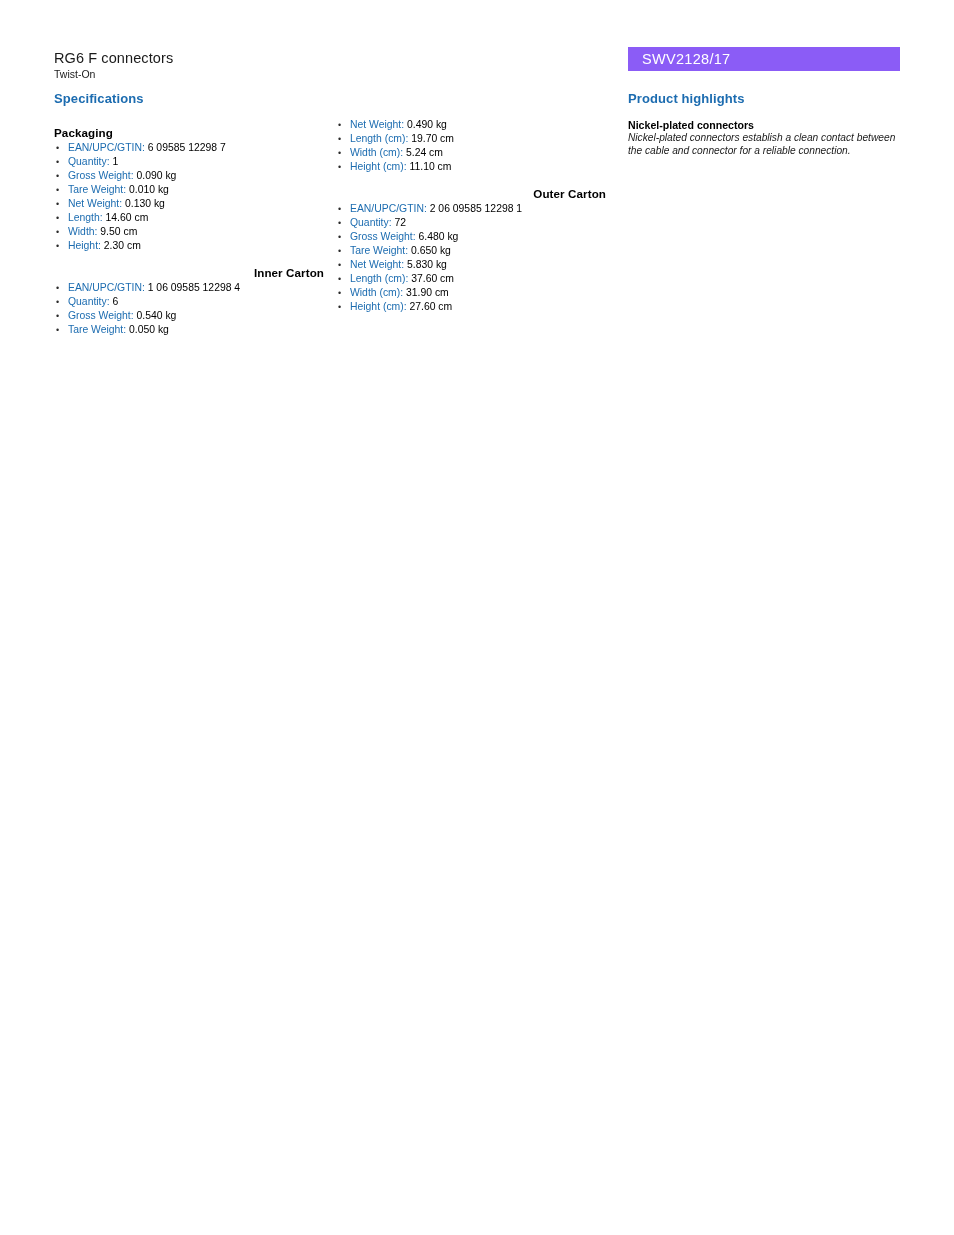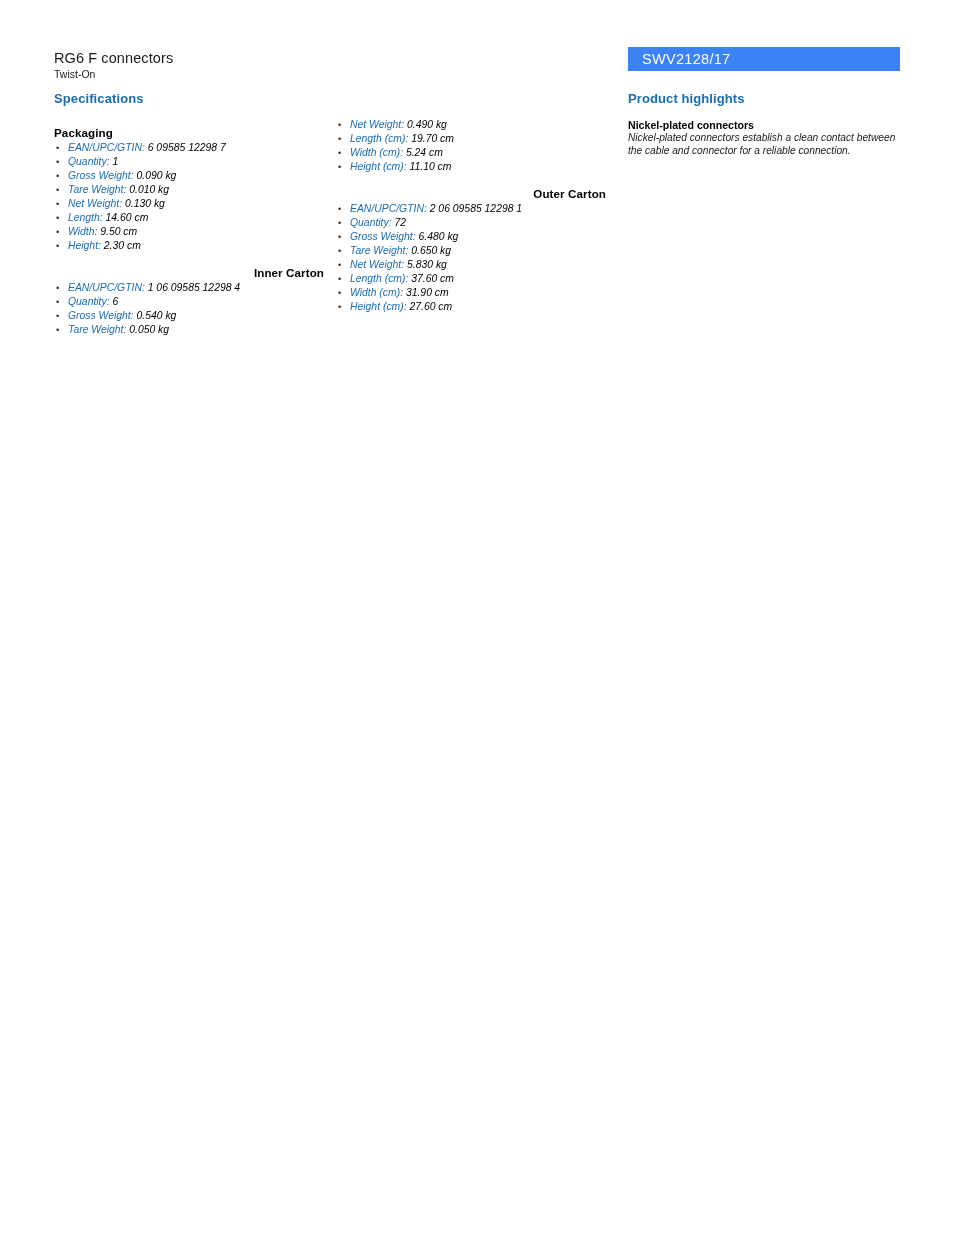--- a/index.html
+++ b/index.html
@@ -38,21 +38,21 @@
     color: #1a1a1a;
     white-space: nowrap;
   }
 
   .model-bar {
     position: absolute;
     left: 628px;
     top: 47px;
     width: 272px;
     height: 24px;
-    background: #3b82f6;
+    background: #8b5cf6;
   }
   .model-bar span {
     position: absolute;
     left: 14px;
     top: 3px;
     color: #ffffff;
     font-size: 14.5px;
     line-height: 18px;
     letter-spacing: 0.3px;
     white-space: nowrap;
@@ -93,21 +93,20 @@
     margin: 0;
     padding: 0;
   }
   ul.spec-list li {
     position: relative;
     padding-left: 14px;
     line-height: 14px;
     font-size: 10.4px;
     color: #000000;
     white-space: nowrap;
-    font-style: italic;
   }
   ul.spec-list li::before {
     content: "•";
     position: absolute;
     left: 2px;
     top: 0;
     color: #2b2b2b;
     font-size: 9px;
     line-height: 14px;
   }

